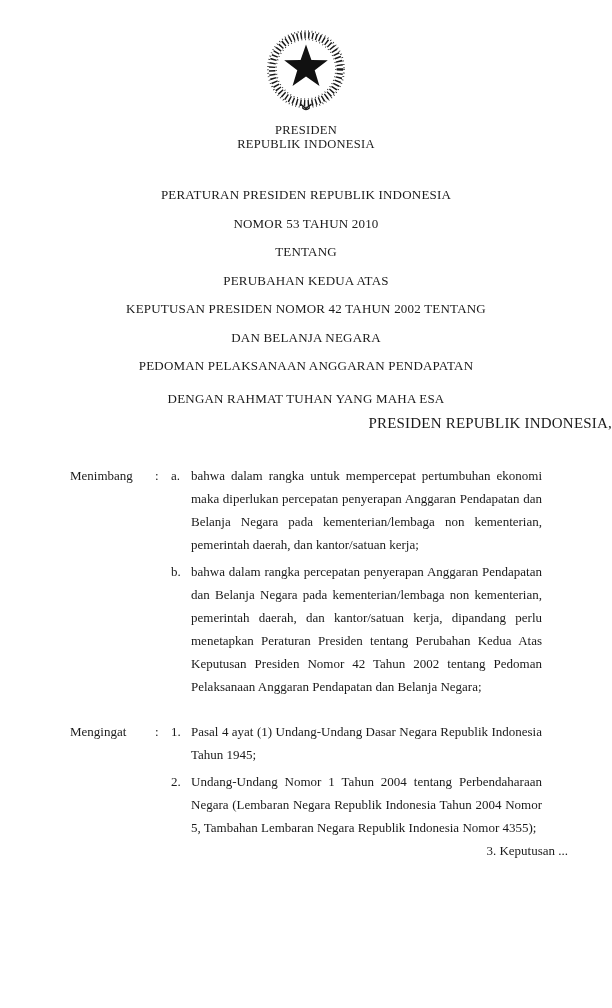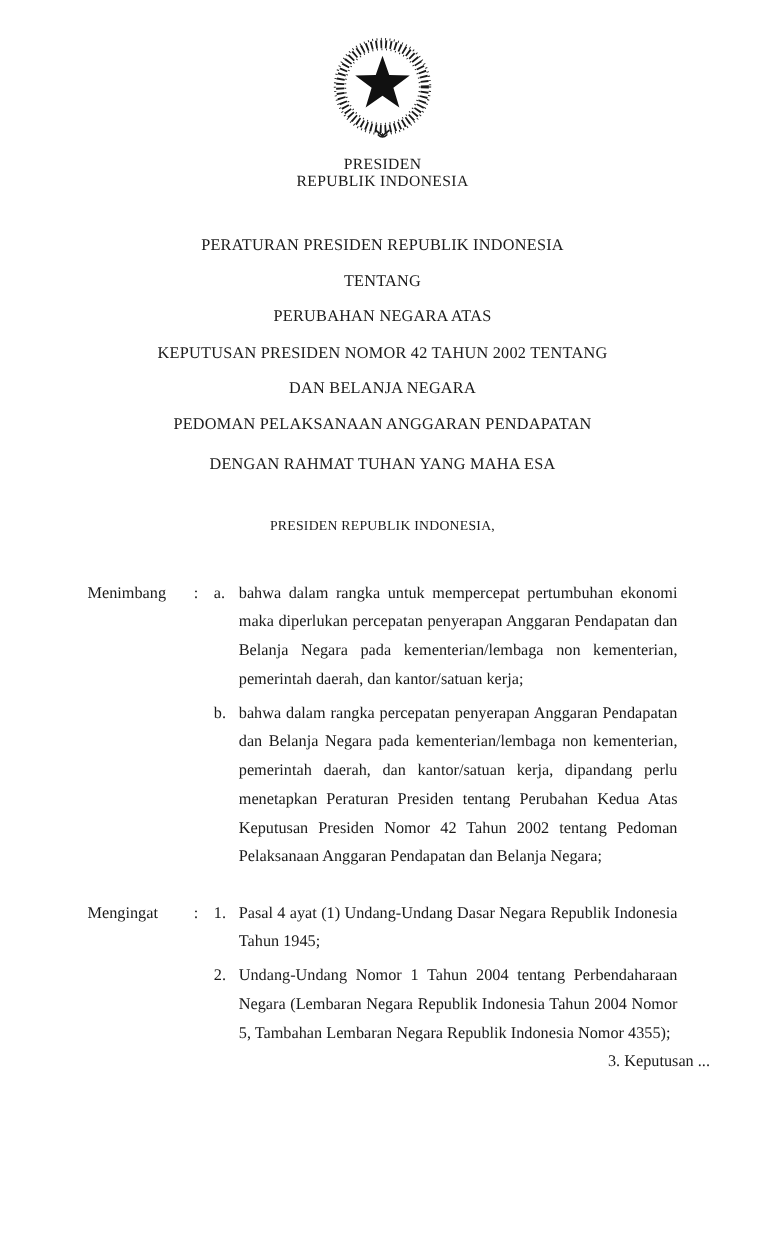--- a/index.html
+++ b/index.html
@@ -35,23 +35,23 @@
   }
 
   .invocation {
     margin-top: 10px;
     text-align: center;
     font-size: 13px;
     line-height: 15px;
     letter-spacing: 0.2px;
   }
   .authority {
-    margin-top: 36px;
-    text-align: center;
-    font-size: 11px;
+    margin-top: 10px;
+    text-align: right;
+    font-size: 15px;
     line-height: 15px;
     letter-spacing: 0.2px;
   }
 
   .clause {
     display: grid;
     grid-template-columns: 85px 16px 1fr;
     padding: 0 70px;
     font-size: 13px;
     line-height: 23px;
@@ -98,22 +98,23 @@
     </svg>
   </div>
 
   <div class="letterhead">
     <div>PRESIDEN</div>
     <div>REPUBLIK INDONESIA</div>
   </div>
 
   <div class="title-block">
     <div class="t-line">PERATURAN PRESIDEN REPUBLIK INDONESIA</div>
+    <div class="t-line">NOMOR 53 TAHUN 2010</div>
     <div class="t-line">TENTANG</div>
-    <div class="t-line">PERUBAHAN NEGARA ATAS</div>
+    <div class="t-line">PERUBAHAN KEDUA ATAS</div>
     <div class="t-line">KEPUTUSAN PRESIDEN NOMOR 42 TAHUN 2002 TENTANG</div>
     <div class="t-line">DAN BELANJA NEGARA</div>
     <div class="t-line">PEDOMAN PELAKSANAAN ANGGARAN PENDAPATAN</div>
   </div>
 
   <div class="invocation">DENGAN RAHMAT TUHAN YANG MAHA ESA</div>
   <div class="authority">PRESIDEN REPUBLIK INDONESIA,</div>
 
   <div class="clause menimbang">
     <div class="clause-label">Menimbang</div>

